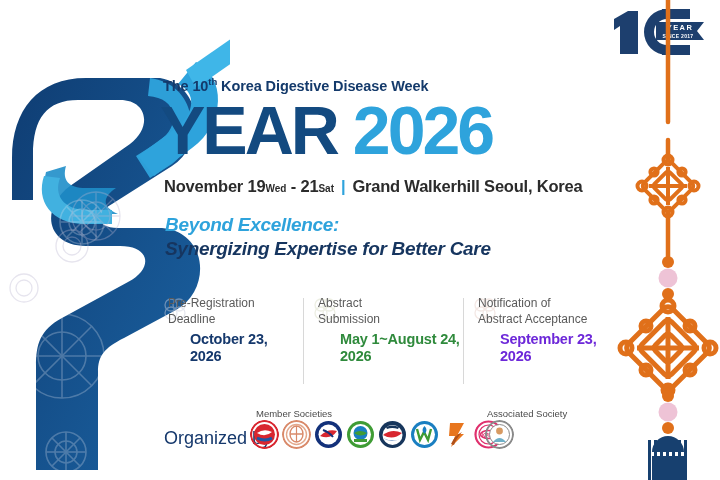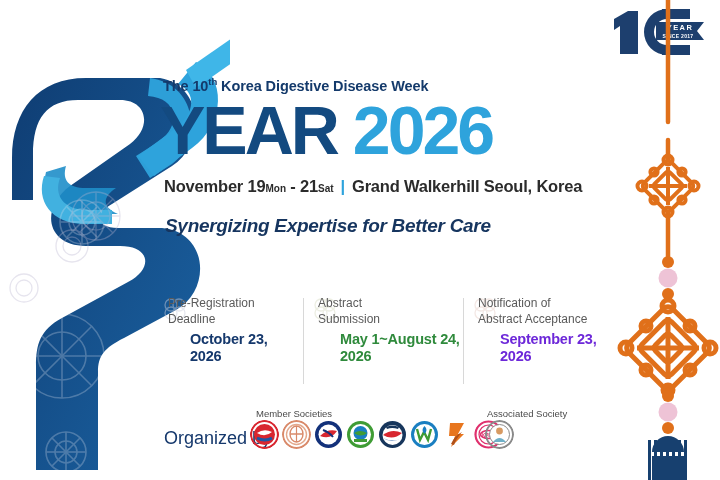--- a/index.html
+++ b/index.html
@@ -330,23 +330,24 @@
       </g>
     </svg>
   </div>
 
   <div class="content">
 
     <div class="kicker"><span>The 10</span><sup>th</sup><span> Korea Digestive Disease Week</span></div>
 
     <div class="wordmark"><span class="wm-kddw">YEAR</span> <span class="wm-year">2026</span></div>
 
-    <div class="datebar"><span>November 19</span><span class="dow">Mon</span><span> - 21</span><span class="dow">Sat</span><span class="sep">|</span><span class="venue">Grand Walkerhill Seoul, Korea</span></div>
+    <div class="datebar"><span>November 19</span><span class="dow">Wed</span><span> - 21</span><span class="dow">Sat</span><span class="sep">|</span><span class="venue">Grand Walkerhill Seoul, Korea</span></div>
 
     <div class="tagline">
+      <div class="tag1">Beyond Excellence:</div>
       <div class="tag2">Synergizing Expertise for Better Care</div>
     </div>
 
     <div class="deadlines">
 
       <div class="dl-divider dlv-1"></div>
       <div class="dl-divider dlv-2"></div>
 
       <div class="dl dl-1">
         <span class="wm">

